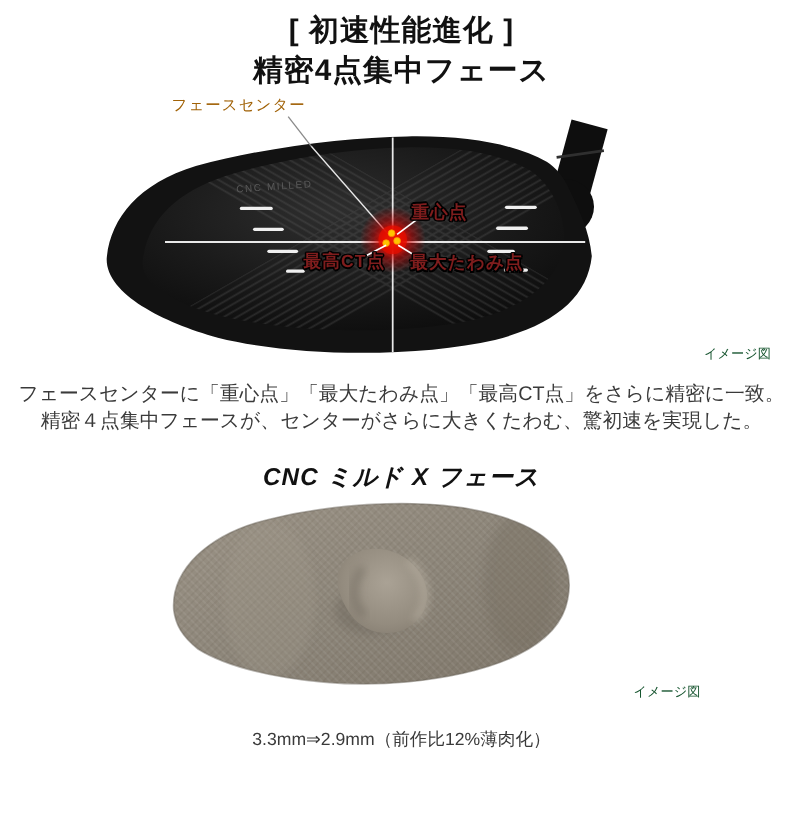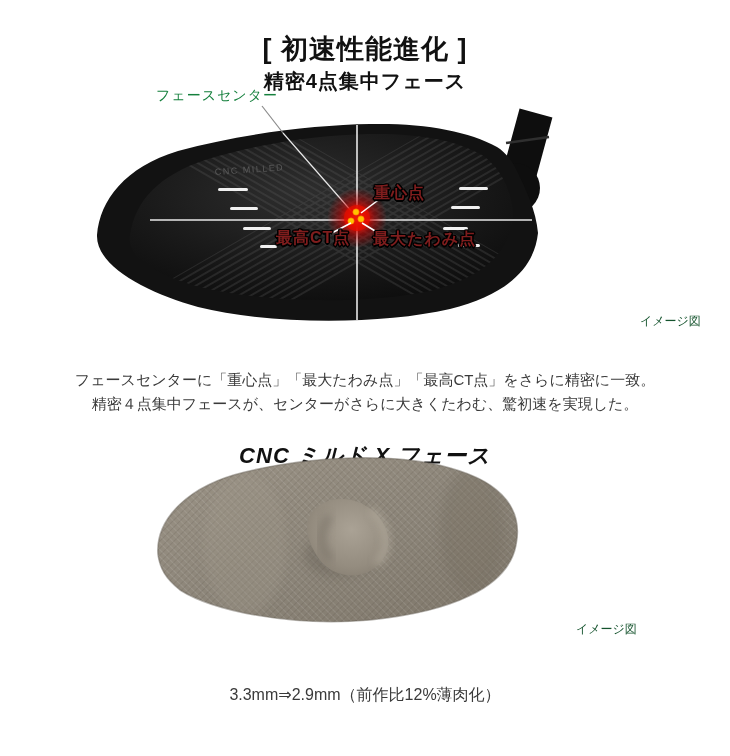--- a/index.html
+++ b/index.html
@@ -2,42 +2,42 @@
 <html><head>
 <meta charset="utf-8">
 <style>
   html,body{margin:0;padding:0;}
   body{
     width:730px;height:756px;position:relative;background:#ffffff;
     font-family:"Liberation Sans","DejaVu Sans",sans-serif;
     overflow:hidden;
   }
   .abs{position:absolute;}
-  .center-text{left:0;width:730px;text-align:center;margin-top:22px;}
+  .center-text{left:0;width:730px;text-align:center;}
   .h1{top:9px;font-size:27px;font-weight:bold;color:#111;letter-spacing:1px;}
-  .h2{top:46px;font-size:20px;font-weight:bold;color:#111;letter-spacing:1px;}
+  .h2{top:46px;font-size:27px;font-weight:bold;color:#111;letter-spacing:1px;}
   .h3{top:419px;font-size:22px;font-weight:bold;color:#111;letter-spacing:1px;font-style:italic;}
   .figure{left:0;width:730px;}
   #figure1{top:85px;height:255px;}
   #figure2{top:450px;height:200px;}
-  .body-text{font-size:15px;color:#3a3a3a;}
+  .body-text{font-size:18px;color:#3a3a3a;}
   #paragraph1{top:346px;line-height:24px;}
   #paragraph2{top:659px;line-height:27px;font-size:16px;}
   .img-note{font-size:12px;color:#14532d;}
   #note1{left:640px;top:228px;}
   #note2{left:576px;top:171px;}
   .callout-outline{
     color:#7f1d1d;font-weight:bold;font-size:16px;letter-spacing:1px;white-space:nowrap;
     text-shadow:-1.5px 0 #000,1.5px 0 #000,0 -1.5px #000,0 1.5px #000,
                 -1px -1px #000,1px -1px #000,-1px 1px #000,1px 1px #000;
   }
   #label-gravity{left:374px;top:98px;}
   #label-maxct{left:276px;top:143px;}
   #label-deflect{left:373px;top:144px;}
-  #label-facecenter{left:156px;top:2px;font-size:14px;color:#15803d;letter-spacing:1px;}
+  #label-facecenter{left:156px;top:2px;font-size:14px;color:#a16207;letter-spacing:1px;}
   svg{display:block;}
 </style>
 </head>
 <body>
 
 <div class="abs center-text h1">[ 初速性能進化 ]</div>
 <div class="abs center-text h2">精密4点集中フェース</div>
 
 <div id="figure1" class="abs figure">
   <svg width="730" height="255" viewBox="0 0 730 255">

